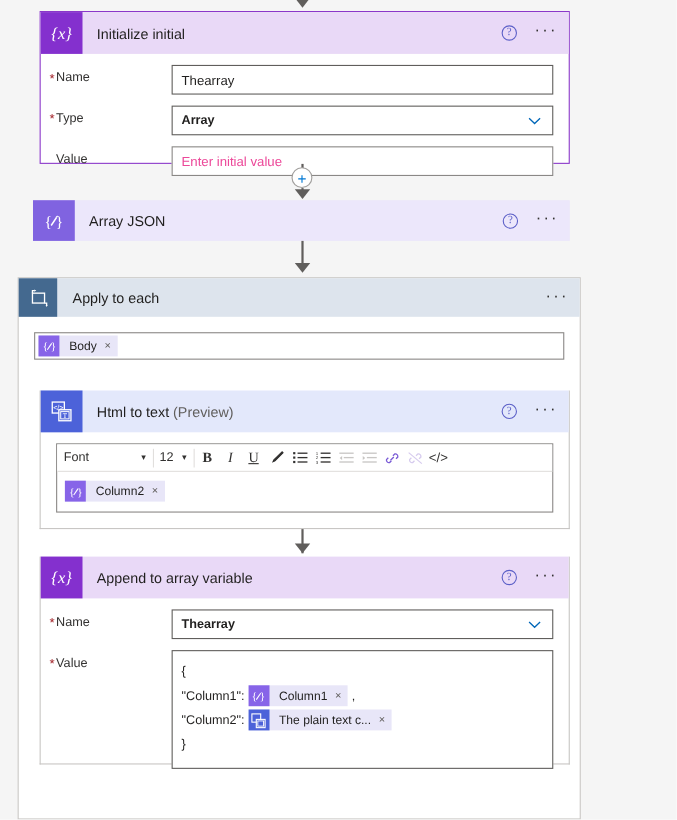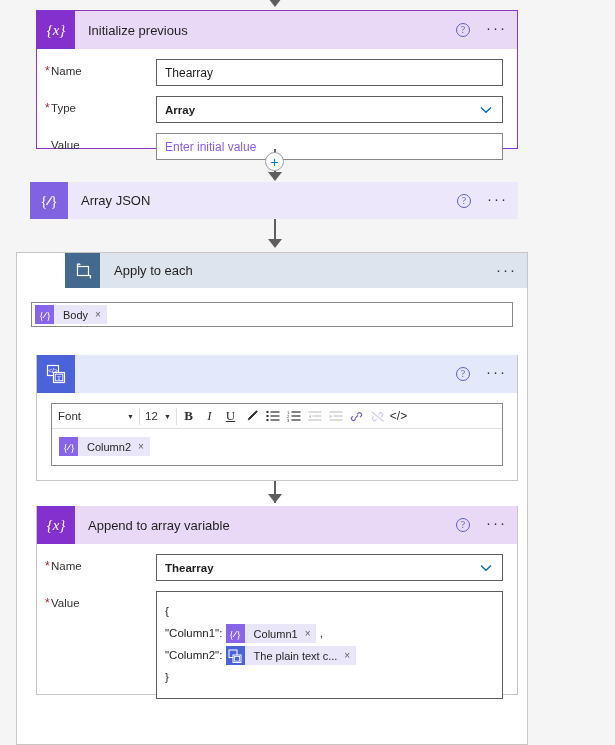--- a/index.html
+++ b/index.html
@@ -72,21 +72,21 @@
   .req::before {
     content: "*"; color: #a4262c; position: absolute; left: -6px; top: 5px;
     font-size: 12px;
   }
   .f-field { flex: 1 1 auto; position: relative; }
   .txtbox {
     border: 1px solid #605e5c; background: #fff;
     height: 27px; display: flex; align-items: center;
     padding: 0 8px; font-size: 12px; color: #201f1e;
   }
-  .txtbox.ph { color: #8b5cf6; border-color: #8a8886; }
+  .txtbox.ph { color: #ec4899; border-color: #8a8886; }
   .ddbox {
     border: 1px solid #605e5c; background: #fff;
     height: 27px; display: flex; align-items: center;
     padding: 0 8px; font-size: 11.5px; color: #201f1e;
     justify-content: space-between; cursor: pointer; font-weight: bold;
   }
   .chev { color: #0067b8; font-size: 11px; padding-right: 2px; }
 
   
   .chip {
@@ -121,21 +121,21 @@
   #card-parse .card-head { height: 37px; }
 
   
   #scope {
     position: absolute; left: 16px; top: 252px;
     width: 512px; height: 493px;
     background: #ffffff; border: 1px solid #c8c6c4;
   }
   #scope .scope-head {
     display: flex; align-items: center; height: 35px;
-    background: #dde4ed; position: relative; margin-left: 48px;
+    background: #dde4ed; position: relative;
   }
   #scope .icon-tile { background: #44698f; width: 35px; height: 35px; flex: 0 0 35px; }
   #scope .scope-title { padding-left: 14px; font-size: 13px; color: #201f1e; }
   .scope-body { padding: 14px 14px 0 14px; }
   .scope-field-label {
     font-size: 11.5px; color: #323130; margin-bottom: 4px;
     position: relative; padding-left: 6px;
   }
   .scope-field-label::before {
     content: "*"; color: #a4262c; position: absolute; left: 0; top: 1px;
@@ -203,21 +203,21 @@
 
   <div class="arrowhead" style="top:-2px;"></div>
 
   <div class="card" id="card-init">
     <div class="card-head">
       <div class="icon-tile">
         <svg width="22" height="16" viewBox="0 0 22 16">
           <text x="11" y="13" text-anchor="middle" font-size="15" font-family="Liberation Serif, serif" font-style="italic" fill="#fff">{x}</text>
         </svg>
       </div>
-      <div class="card-title">Initialize previous</div>
+      <div class="card-title">Initialize initial</div>
       <div class="head-actions">
         <div class="help-icon">?</div>
         <div class="ellipsis">···</div>
       </div>
     </div>
     <div class="card-body">
 
       <div class="row">
         <div class="f-label req">Name</div>
         <div class="f-field">
@@ -310,20 +310,24 @@
   <div class="card" id="card-html">
     <div class="card-head">
       <div class="icon-tile">
         <svg width="22" height="22" viewBox="0 0 22 22">
           <rect x="2.5" y="2.5" width="11" height="10" stroke="#fff" stroke-width="1.2" fill="none"></rect>
           <text x="8" y="10" text-anchor="middle" font-size="6.5" font-family="Liberation Sans, sans-serif" fill="#fff">&lt;/&gt;</text>
           <rect x="8.5" y="9.5" width="11" height="10" stroke="#fff" stroke-width="1.2" fill="#4c62d9"></rect>
           <rect x="10.2" y="11.2" width="7.6" height="6.6" stroke="#fff" stroke-width="0.9" fill="none"></rect>
           <text x="14" y="17" text-anchor="middle" font-size="6.5" font-family="Liberation Serif, serif" fill="#fff">T</text>
         </svg>
+      </div>
+      <div class="card-title">
+        <span>Html to text</span>
+        <span class="preview">(Preview)</span>
       </div>
       <div class="head-actions">
         <div class="help-icon">?</div>
         <div class="ellipsis">···</div>
       </div>
     </div>
 
     <div class="card-body">
       <div class="row">
         <div class="f-field">

